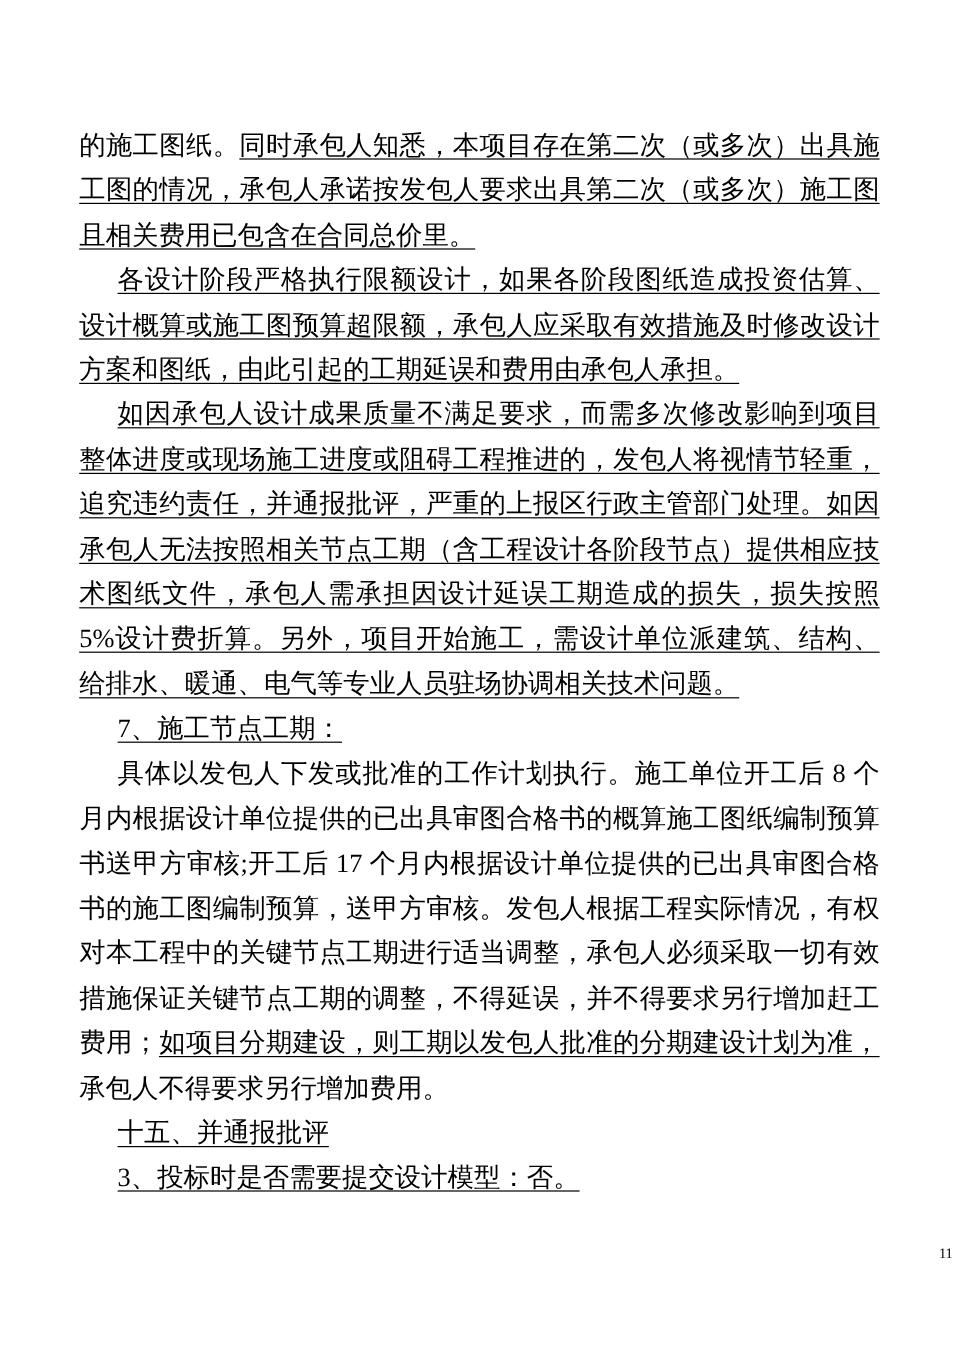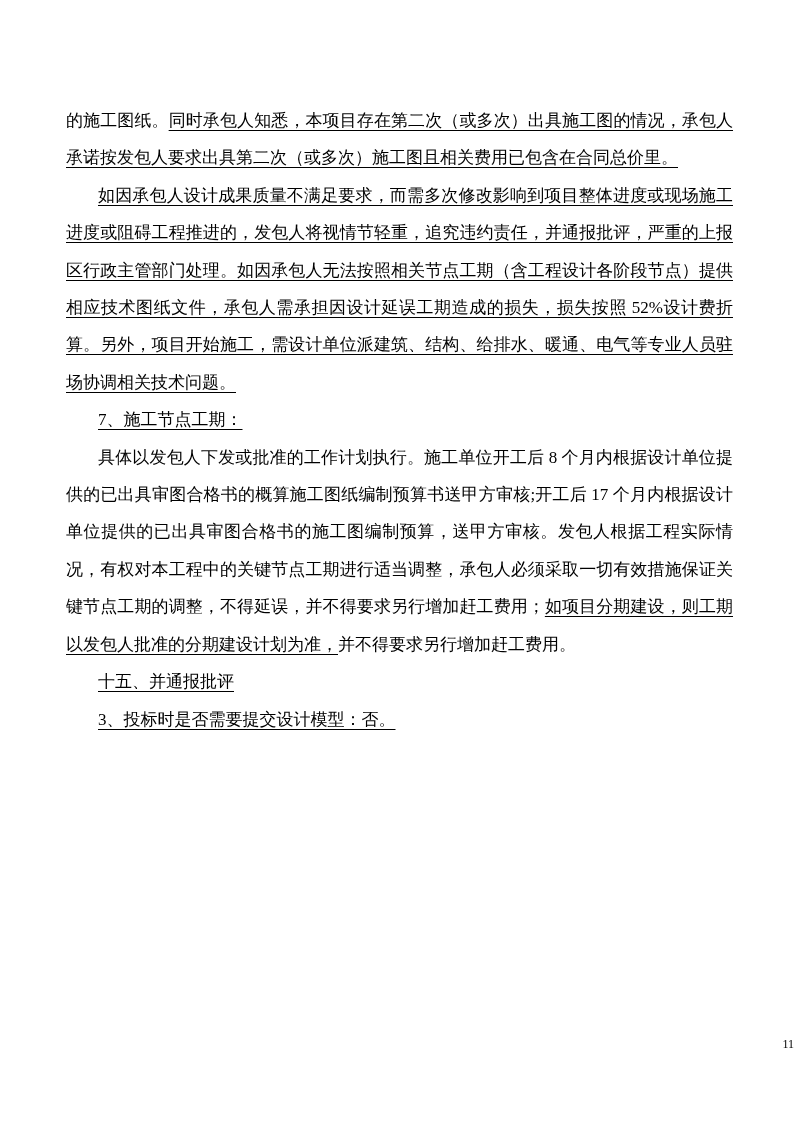--- a/index.html
+++ b/index.html
@@ -14,21 +14,21 @@
   }
   .doc-body {
     position: absolute;
     left: 66px;
     top: 102px;
     width: 667px;
   }
   p.para {
     margin: 0;
     padding: 0;
-    font-size: 17px;
+    font-size: 22px;
     line-height: 37.4px;
     text-align: justify;
     text-justify: inter-ideograph;
     word-break: break-all;
     color: #000000;
   }
   p.para.indent { text-indent: 32px; }
   .u {
     text-decoration: underline;
     text-underline-offset: 4px;
@@ -43,20 +43,21 @@
     font-size: 12px;
     line-height: 16px;
     color: #000000;
   }
 </style>
 </head>
 <body>
 
 <div class="doc-body">
     <p class="para"><span>的施工图纸。</span><span class="u">同时承包人知悉，本项目存在第二次（或多次）出具施工图的情况，承包人承诺按发包人要求出具第二次（或多次）施工图且相关费用已包含在合同总价里。</span></p>
-    <p class="para indent"><span class="u">如因承包人设计成果质量不满足要求，而需多次修改影响到项目整体进度或现场施工进度或阻碍工程推进的，发包人将视情节轻重，追究违约责任，并通报批评，严重的上报区行政主管部门处理。如因承包人无法按照相关节点工期（含工程设计各阶段节点）提供相应技术图纸文件，承包人需承担因设计延误工期造成的损失，损失按照 52%设计费折算。另外，项目开始施工，需设计单位派建筑、结构、给排水、暖通、电气等专业人员驻场协调相关技术问题。</span></p>
+    <p class="para indent"><span class="u">各设计阶段严格执行限额设计，如果各阶段图纸造成投资估算、设计概算或施工图预算超限额，承包人应采取有效措施及时修改设计方案和图纸，由此引起的工期延误和费用由承包人承担。</span></p>
+    <p class="para indent"><span class="u">如因承包人设计成果质量不满足要求，而需多次修改影响到项目整体进度或现场施工进度或阻碍工程推进的，发包人将视情节轻重，追究违约责任，并通报批评，严重的上报区行政主管部门处理。如因承包人无法按照相关节点工期（含工程设计各阶段节点）提供相应技术图纸文件，承包人需承担因设计延误工期造成的损失，损失按照 5%设计费折算。另外，项目开始施工，需设计单位派建筑、结构、给排水、暖通、电气等专业人员驻场协调相关技术问题。</span></p>
     <p class="para indent"><span class="u">7、施工节点工期：</span></p>
-    <p class="para indent"><span>具体以发包人下发或批准的工作计划执行。施工单位开工后 8 个月内根据设计单位提供的已出具审图合格书的概算施工图纸编制预算书送甲方审核;开工后 17 个月内根据设计单位提供的已出具审图合格书的施工图编制预算，送甲方审核。发包人根据工程实际情况，有权对本工程中的关键节点工期进行适当调整，承包人必须采取一切有效措施保证关键节点工期的调整，不得延误，并不得要求另行增加赶工费用；</span><span class="u">如项目分期建设，则工期以发包人批准的分期建设计划为准，</span><span>并不得要求另行增加赶工费用。</span></p>
+    <p class="para indent"><span>具体以发包人下发或批准的工作计划执行。施工单位开工后 8 个月内根据设计单位提供的已出具审图合格书的概算施工图纸编制预算书送甲方审核;开工后 17 个月内根据设计单位提供的已出具审图合格书的施工图编制预算，送甲方审核。发包人根据工程实际情况，有权对本工程中的关键节点工期进行适当调整，承包人必须采取一切有效措施保证关键节点工期的调整，不得延误，并不得要求另行增加赶工费用；</span><span class="u">如项目分期建设，则工期以发包人批准的分期建设计划为准，</span><span>承包人不得要求另行增加费用。</span></p>
     <p class="para indent"><span class="u">十五、并通报批评</span></p>
     <p class="para indent"><span class="u">3、投标时是否需要提交设计模型：否。</span></p>
   </div>
 
 <div class="page-number">11</div>
 
 </body></html>

